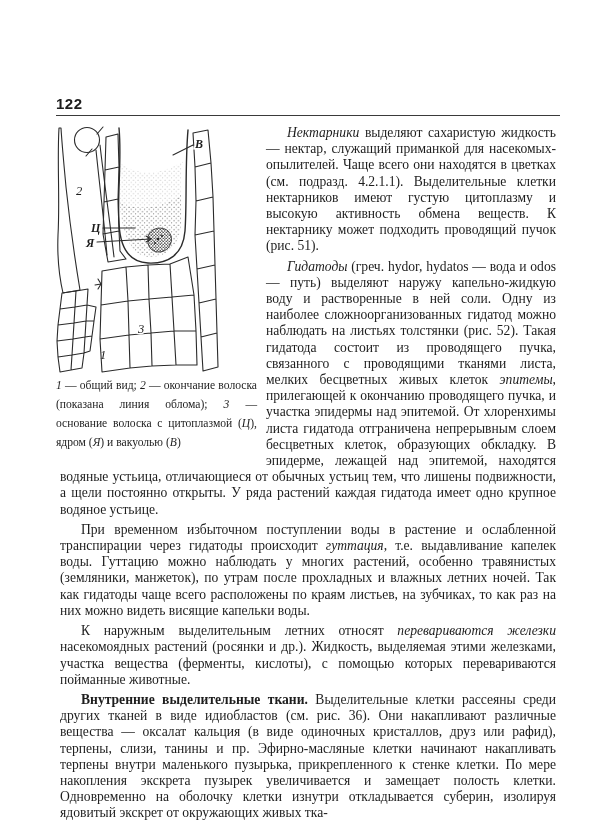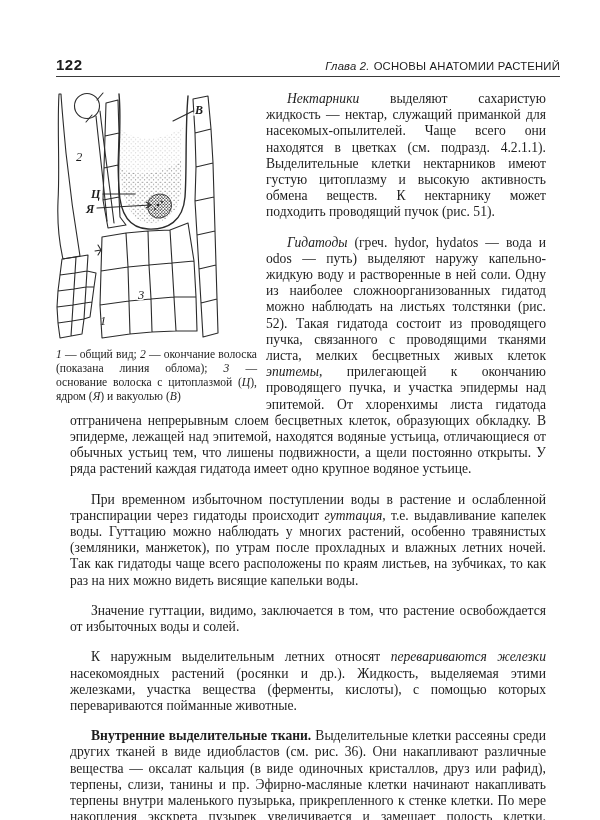--- a/index.html
+++ b/index.html
@@ -3,49 +3,46 @@
 <meta charset="utf-8">
 <style>
   html,body{margin:0;padding:0;background:#e8e8e8;}
   .page{
     width:600px;height:820px;background:#ffffff;box-sizing:border-box;
     padding:56px 40px 0 56px;margin:0 auto;position:relative;
     font-family:"Liberation Serif","DejaVu Serif",serif;color:#1d1d1d;
   }
   .header{display:flex;justify-content:space-between;align-items:baseline;
     font-family:"Liberation Sans","DejaVu Sans",sans-serif;}
-  .pagenum{font-weight:bold;font-size:15px;letter-spacing:.5px;}
+  .pagenum{font-weight:bold;font-size:15px;letter-spacing:.5px;margin-top:39px;}
   .chapter{font-size:11.3px;letter-spacing:.2px;}
   .chap-label{font-style:italic;margin-right:4px;}
   .rule{border-bottom:1.6px solid #3a3a3a;margin-top:3px;}
   .content{margin-top:9px;font-size:13.6px;line-height:16.2px;text-align:justify;}
   .figure{float:left;width:201px;margin:0 9px 4px 0;}
   .figure svg{display:block;}
   .cap-title{margin:5px 0 0 0;font-size:12.6px;line-height:14.8px;text-align:justify;}
-  .cap-legend{margin:7px 0 0 0;font-size:11.6px;line-height:14px;text-align:justify;}
-  .para{margin:14px;text-indent:21px;}
+  .cap-legend{margin:1px 0 0 0;font-size:11.6px;line-height:19px;text-align:justify;}
+  .para{margin:4px;text-indent:21px;}
   .it{font-style:italic;}
   .bd{font-weight:bold;}
   .ln{fill:none;stroke:#2b2b2b;stroke-width:1.1;stroke-linejoin:round;stroke-linecap:round;}
   .ln-thick{fill:none;stroke:#2b2b2b;stroke-width:1.4;stroke-linejoin:round;stroke-linecap:round;}
   .fig-label{font-family:"Liberation Serif","DejaVu Serif",serif;font-style:italic;
     font-weight:bold;font-size:12px;fill:#1d1d1d;paint-order:stroke;stroke:#ffffff;stroke-width:3px;}
   .fig-num{font-family:"Liberation Serif","DejaVu Serif",serif;font-style:italic;
     font-size:12.5px;fill:#1d1d1d;paint-order:stroke;stroke:#ffffff;stroke-width:3px;}
 </style>
 </head>
 <body>
 
 <div class="page">
 
   <div class="header">
     <div class="pagenum">122</div>
-    <div class="chapter">
-      <span class="chap-label">Глава 2.</span><span>ОСНОВЫ АНАТОМИИ РАСТЕНИЙ</span>
-    </div>
   </div>
   <div class="rule"></div>
 
   <div class="content">
 
     <figure class="figure" style="margin-top:0;margin-left:0;">
       <svg width="166" height="250" viewBox="0 0 166 250" aria-hidden="true">
         <defs>
           <pattern id="stip" width="4.5" height="4.5" patternUnits="userSpaceOnUse">
             <circle cx="1" cy="1.2" r="0.55" fill="#2b2b2b"></circle>
@@ -101,18 +98,17 @@
       </svg>
 
       <figcaption>
         <p class="cap-legend"><span class="it">1</span><span> — общий вид; </span><span class="it">2</span><span> — окончание волоска (показана линия облома); </span><span class="it">3</span><span> — основание волоска с цитоплазмой (</span><span class="it">Ц</span><span>), ядром (</span><span class="it">Я</span><span>) и вакуолью (</span><span class="it">В</span><span>)</span></p>
       </figcaption>
     </figure>
 
     <p class="para"><span class="it">Нектарники</span><span> выделяют сахаристую жидкость — нектар, служащий приманкой для насекомых-опылителей. Чаще всего они находятся в цветках (см. подразд. 4.2.1.1). Выделительные клетки нектарников имеют густую цитоплазму и высокую активность обмена веществ. К нектарнику может подходить проводящий пучок (рис. 51).</span></p>
     <p class="para"><span class="it">Гидатоды</span><span> (греч. hydor, hydatos — вода и odos — путь) выделяют наружу капельно-жидкую воду и растворенные в ней соли. Одну из наиболее сложноорганизованных гидатод можно наблюдать на листьях толстянки (рис. 52). Такая гидатода состоит из проводящего пучка, связанного с проводящими тканями листа, мелких бесцветных живых клеток </span><span class="it">эпитемы</span><span>, прилегающей к окончанию проводящего пучка, и участка эпидермы над эпитемой. От хлоренхимы листа гидатода отграничена непрерывным слоем бесцветных клеток, образующих обкладку. В эпидерме, лежащей над эпитемой, находятся водяные устьица, отличающиеся от обычных устьиц тем, что лишены подвижности, а щели постоянно открыты. У ряда растений каждая гидатода имеет одно крупное водяное устьице.</span></p>
     <p class="para"><span>При временном избыточном поступлении воды в растение и ослабленной транспирации через гидатоды происходит </span><span class="it">гуттация</span><span>, т.е. выдавливание капелек воды. Гуттацию можно наблюдать у многих растений, особенно травянистых (земляники, манжеток), по утрам после прохладных и влажных летних ночей. Так как гидатоды чаще всего расположены по краям листьев, на зубчиках, то как раз на них можно видеть висящие капельки воды.</span></p>
-    <p class="para"><span>Значение гуттации, видимо, заключается в том, что растение освобождается от избыточных воды и солей.</span></p>
     <p class="para"><span>К наружным выделительным летних относят </span><span class="it">перевариваются железки</span><span> насекомоядных растений (росянки и др.). Жидкость, выделяемая этими железками, участка вещества (ферменты, кислоты), с помощью которых перевариваются пойманные животные.</span></p>
     <p class="para"><span class="bd">Внутренние выделительные ткани.</span><span> Выделительные клетки рассеяны среди других тканей в виде идиобластов (см. рис. 36). Они накапливают различные вещества — оксалат кальция (в виде одиночных кристаллов, друз или рафид), терпены, слизи, танины и пр. Эфирно-масляные клетки начинают накапливать терпены внутри маленького пузырька, прикрепленного к стенке клетки. По мере накопления экскрета пузырек увеличивается и замещает полость клетки. Одновременно на оболочку клетки изнутри откладывается суберин, изолируя ядовитый экскрет от окружающих живых тка-</span></p>
 
   </div>
 </div>
 
 </body></html>

